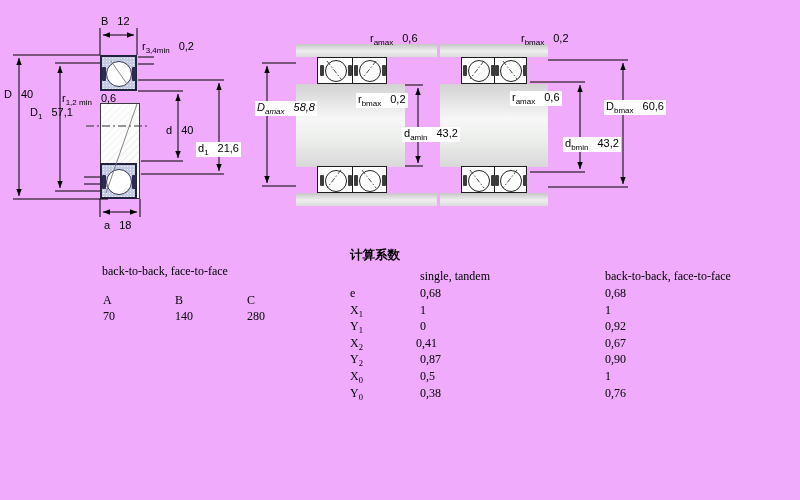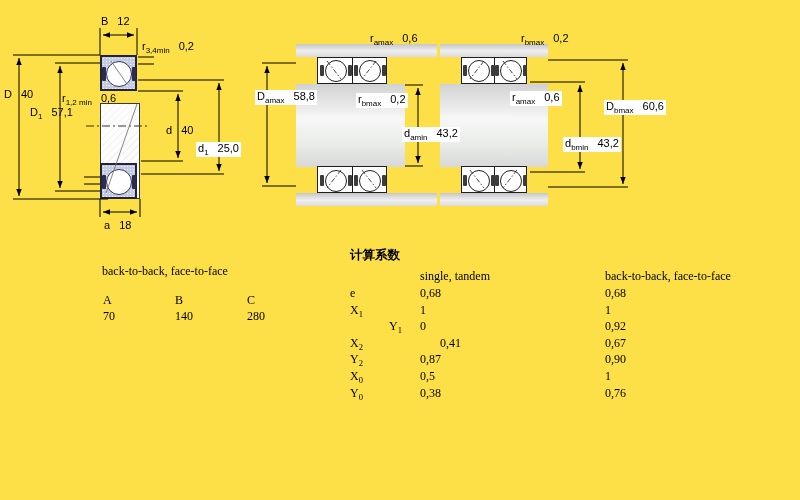--- a/index.html
+++ b/index.html
@@ -1,16 +1,16 @@
 <!DOCTYPE html>
 <html><head>
 <meta charset="utf-8">
 <style>
   html,body{margin:0;padding:0;background:#fff;}
-  #canvas{position:relative;width:800px;height:500px;background:#fde047;overflow:hidden;
+  #canvas{position:relative;width:800px;height:500px;background:#f0abfc;overflow:hidden;
           font-family:"Liberation Sans",sans-serif;color:#000;}
   .abs{position:absolute;}
   
   .dim{position:absolute;font-size:11px;line-height:12px;white-space:nowrap;color:#000;}
   .dim sub{font-size:8px;line-height:8px;}
   .dim .dv{margin-left:9px;}
   .wbg{background:#fff;padding:0 2px;}
   
   .bbox{position:absolute;width:37px;height:36px;box-sizing:border-box;border:2px solid #23233f;
         background-color:#c3cbe3;
@@ -155,33 +155,33 @@
   <div class="dim" style="left:62px;top:92px;">
     <span>r</span><sub>1,2 min</sub><span class="dv">0,6</span>
   </div>
   <div class="dim" style="left:30px;top:106px;">
     <span>D</span><sub>1</sub><span class="dv">57,1</span>
   </div>
   <div class="dim" style="left:166px;top:124px;">
     <span>d</span><sub></sub><span class="dv">40</span>
   </div>
   <div class="dim wbg" style="left:196px;top:142px;">
-    <span>d</span><sub>1</sub><span class="dv">25,0</span>
+    <span>d</span><sub>1</sub><span class="dv">21,6</span>
   </div>
   <div class="dim" style="left:104px;top:219px;">
     <span>a</span><sub></sub><span class="dv">18</span>
   </div>
 
   <div class="dim" style="left:370px;top:32px;">
     <span>r</span><sub>amax</sub><span class="dv">0,6</span>
   </div>
   <div class="dim wbg" style="left:356px;top:93px;">
     <span>r</span><sub>bmax</sub><span class="dv">0,2</span>
   </div>
-  <div class="dim wbg" style="left:255px;top:90px;">
+  <div class="dim wbg" style="left:255px;top:101px;font-style:italic;">
     <span>D</span><sub>amax</sub><span class="dv">58,8</span>
   </div>
   <div class="dim wbg" style="left:402px;top:127px;">
     <span>d</span><sub>amin</sub><span class="dv">43,2</span>
   </div>
 
   <div class="dim" style="left:521px;top:32px;">
     <span>r</span><sub>bmax</sub><span class="dv">0,2</span>
   </div>
   <div class="dim wbg" style="left:510px;top:91px;">
@@ -207,26 +207,26 @@
   <div class="ser" style="left:605px;top:270px;">back-to-back, face-to-face</div>
 
   <div class="ser frow" style="left:350px;top:287px;"><span>e</span><sub></sub></div>
   <div class="ser" style="left:420px;top:287px;">0,68</div>
   <div class="ser" style="left:605px;top:287px;">0,68</div>
 
   <div class="ser frow" style="left:350px;top:304px;"><span>X</span><sub>1</sub></div>
   <div class="ser" style="left:420px;top:304px;">1</div>
   <div class="ser" style="left:605px;top:304px;">1</div>
 
-  <div class="ser frow" style="left:350px;top:320px;margin-left:39px;"><span>Y</span><sub>1</sub></div>
+  <div class="ser frow" style="left:350px;top:320px;"><span>Y</span><sub>1</sub></div>
   <div class="ser" style="left:420px;top:320px;">0</div>
   <div class="ser" style="left:605px;top:320px;">0,92</div>
 
   <div class="ser frow" style="left:350px;top:337px;"><span>X</span><sub>2</sub></div>
-  <div class="ser" style="left:440px;top:337px;">0,41</div>
+  <div class="ser" style="left:416px;top:337px;">0,41</div>
   <div class="ser" style="left:605px;top:337px;">0,67</div>
 
   <div class="ser frow" style="left:350px;top:353px;"><span>Y</span><sub>2</sub></div>
   <div class="ser" style="left:420px;top:353px;">0,87</div>
   <div class="ser" style="left:605px;top:353px;">0,90</div>
 
   <div class="ser frow" style="left:350px;top:370px;"><span>X</span><sub>0</sub></div>
   <div class="ser" style="left:420px;top:370px;">0,5</div>
   <div class="ser" style="left:605px;top:370px;">1</div>
 

